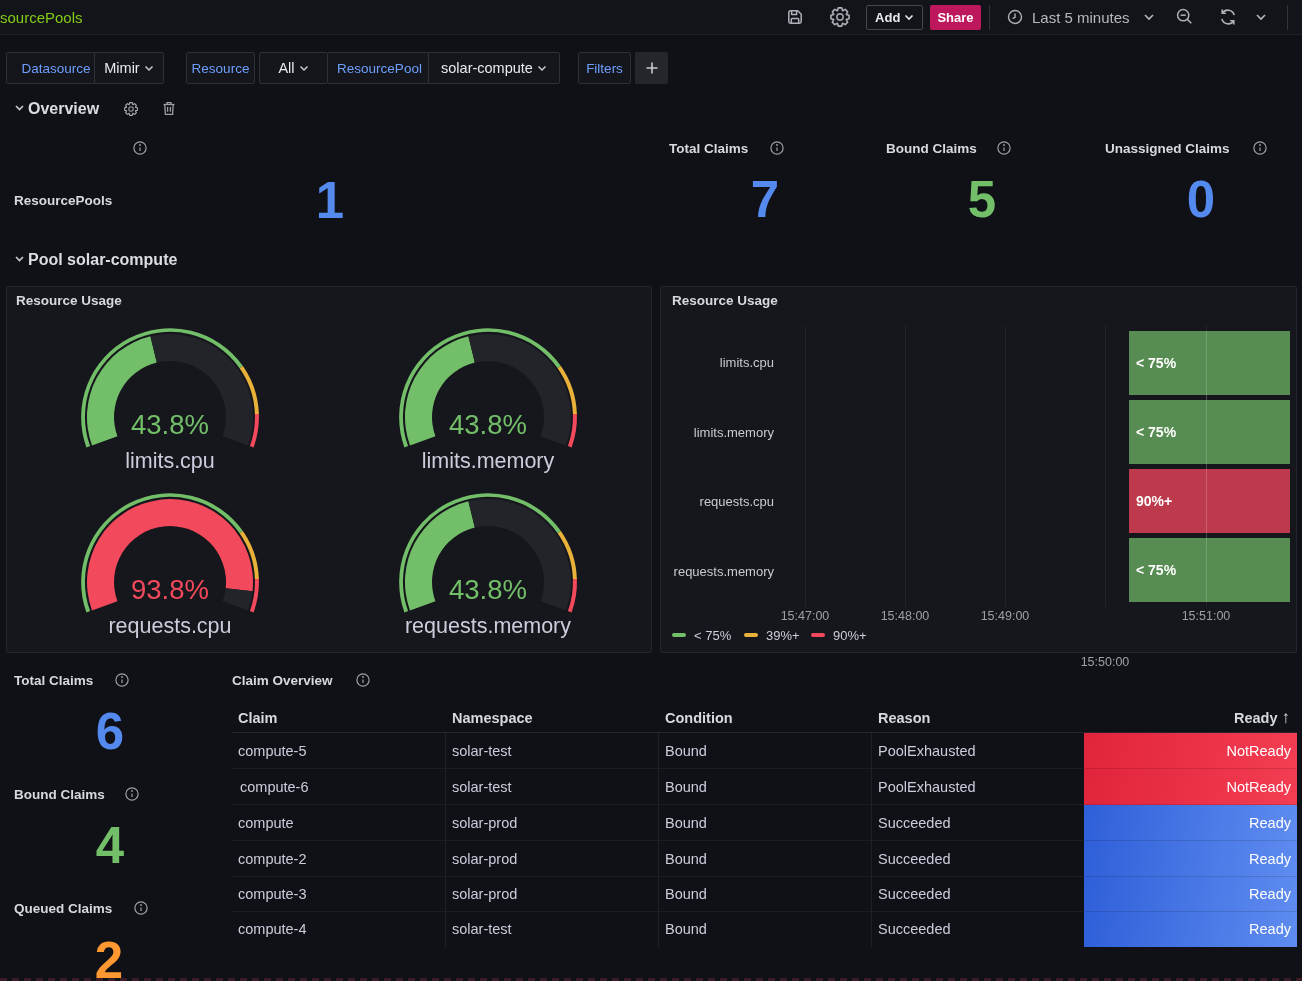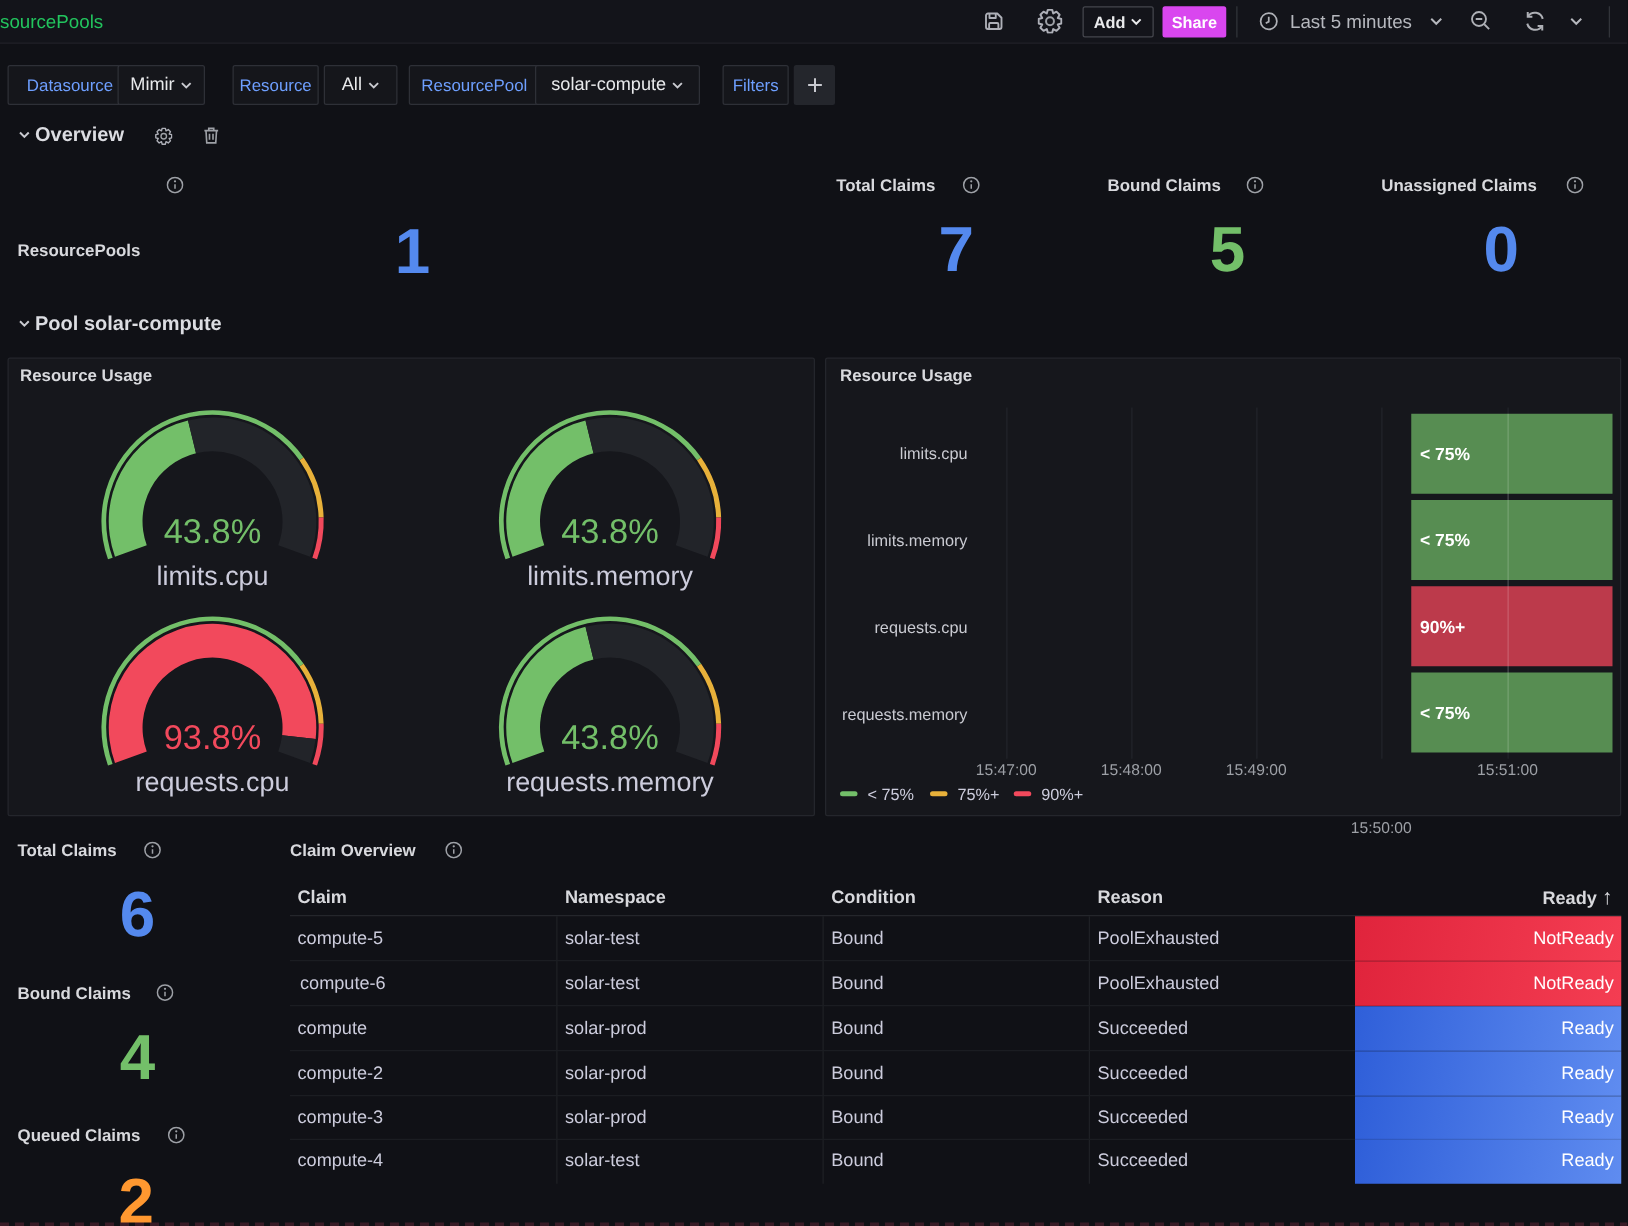--- a/index.html
+++ b/index.html
@@ -18,41 +18,41 @@
   .fval { color:#e9eaec; font-size:14.5px; }
   .cell { position:absolute; font-size:14.5px; color:#ccccdc; line-height:36px; height:36px; }
   .hcell { position:absolute; font-size:14.5px; color:#d8d9dd; font-weight:700; line-height:36px; height:36px; }
   .vline { position:absolute; width:1px; background:#1e2025; }
   .hline { position:absolute; height:1px; background:#1b1d22; }
 </style>
 </head>
 <body>
 
 <div class="abs" style="left:0;top:0;width:1302px;height:35px;background:#13141a;border-bottom:1px solid #202127;"></div>
-<div class="abs" style="left:0;top:9px;font-size:15px;font-weight:500;color:#22c55e;">sourcePools</div>
+<div class="abs" style="left:0;top:9px;font-size:15px;font-weight:500;color:#84cc16;">sourcePools</div>
 
 <svg class="ico" style="left:787px;top:9px;" width="16" height="16" viewBox="0 0 16 16" fill="none" stroke="#aeb0b8" stroke-width="1.5" stroke-linejoin="round">
   <path d="M10.8 1.8 H3.4 A1.6 1.6 0 0 0 1.8 3.4 V12.6 A1.6 1.6 0 0 0 3.4 14.2 H12.6 A1.6 1.6 0 0 0 14.2 12.6 V5.2 Z"></path>
   <path d="M4.6 1.9 V5.4 H9.6 V1.9"></path>
   <path d="M4.3 14 V10.3 A0.9 0.9 0 0 1 5.2 9.4 H10.8 A0.9 0.9 0 0 1 11.7 10.3 V14"></path>
 </svg>
 
 <svg class="ico" style="left:830px;top:7px;" width="20" height="20" viewBox="0 0 19 19">
   <path fill="none" stroke="#aeb0b8" stroke-width="1.5" stroke-linejoin="round" d="M7.05 3.59 L7.82 0.86 L11.18 0.86 L11.95 3.59 L14.42 2.20 L16.80 4.58 L15.41 7.05 L18.14 7.82 L18.14 11.18 L15.41 11.95 L16.80 14.42 L14.42 16.80 L11.95 15.41 L11.18 18.14 L7.82 18.14 L7.05 15.41 L4.58 16.80 L2.20 14.42 L3.59 11.95 L0.86 11.18 L0.86 7.82 L3.59 7.05 L2.20 4.58 L4.58 2.20 Z"></path>
   <circle cx="9.5" cy="9.5" r="3.0" fill="none" stroke="#9da0a6" stroke-width="1.5"></circle>
 </svg>
 
 <div class="abs" style="left:866px;top:5px;width:57px;height:25px;border:1px solid #45464d;border-radius:2px;
      display:flex;align-items:center;justify-content:center;font-size:13px;font-weight:700;color:#e9eaec;">Add&nbsp;
   <svg width="10" height="7" viewBox="0 0 10 7" fill="none" stroke="#e9eaec" stroke-width="1.6">
       <path d="M1.5 1.5 L5 5 L8.5 1.5"></path>
     </svg>
 </div>
 
-<div class="abs" style="left:930px;top:5px;width:51px;height:25px;background:#d946ef;border-radius:2px;
+<div class="abs" style="left:930px;top:5px;width:51px;height:25px;background:#be185d;border-radius:2px;
      display:flex;align-items:center;justify-content:center;font-size:13px;font-weight:700;color:#fff;">Share</div>
 
 <div class="abs" style="left:989px;top:5px;width:1px;height:25px;background:#32343a;"></div>
 
 <svg class="ico" style="left:1007px;top:9px;" width="16" height="16" viewBox="0 0 16 16" fill="none" stroke="#aeb0b6" stroke-width="1.4">
   <circle cx="8" cy="8" r="6.5"></circle>
   <path d="M8 4.4 V8.3 L5.6 9.6"></path>
 </svg>
 <div class="abs" style="left:1032px;top:8.5px;font-size:15px;font-weight:500;color:#b6b8be;text-align:right;">Last 5 minutes</div>
 <svg class="ico" style="left:1143px;top:13px;" width="12" height="8" viewBox="0 0 12 8" fill="none" stroke="#b6b8be" stroke-width="1.6">
@@ -76,21 +76,21 @@
   </svg>
 <div class="abs" style="left:1287px;top:5px;width:1px;height:25px;background:#32343a;"></div>
 
 <div class="fbox flabel" style="left:6px;top:52px;width:100px;">Datasource</div>
 <div class="fbox fval" style="left:94px;top:52px;width:70px;">Mimir&nbsp;
   <svg width="10" height="7" viewBox="0 0 10 7" fill="none" stroke="#c9cad0" stroke-width="1.5">
       <path d="M1.5 1.5 L5 5 L8.5 1.5"></path>
     </svg>
 </div>
 <div class="fbox flabel" style="left:186px;top:52px;width:69px;">Resource</div>
-<div class="fbox fval" style="left:259px;top:52px;width:59px;">All&nbsp;
+<div class="fbox fval" style="left:259px;top:52px;width:69px;">All&nbsp;
   <svg width="10" height="7" viewBox="0 0 10 7" fill="none" stroke="#c9cad0" stroke-width="1.5">
       <path d="M1.5 1.5 L5 5 L8.5 1.5"></path>
     </svg>
 </div>
 <div class="fbox flabel" style="left:327px;top:52px;width:105px;">ResourcePool</div>
 <div class="fbox fval" style="left:428px;top:52px;width:132px;">solar-compute&nbsp;
   <svg width="10" height="7" viewBox="0 0 10 7" fill="none" stroke="#c9cad0" stroke-width="1.5">
       <path d="M1.5 1.5 L5 5 L8.5 1.5"></path>
     </svg>
 </div>
@@ -222,21 +222,21 @@
 
 <div class="abs" style="left:770px;top:609px;width:70px;text-align:center;font-size:12.5px;color:#9da0a6;">15:47:00</div>
 <div class="abs" style="left:870px;top:609px;width:70px;text-align:center;font-size:12.5px;color:#9da0a6;">15:48:00</div>
 <div class="abs" style="left:970px;top:609px;width:70px;text-align:center;font-size:12.5px;color:#9da0a6;">15:49:00</div>
 <div class="abs" style="left:1070px;top:609px;width:70px;text-align:center;font-size:12.5px;color:#9da0a6;margin-top:46px;">15:50:00</div>
 <div class="abs" style="left:1171px;top:609px;width:70px;text-align:center;font-size:12.5px;color:#9da0a6;">15:51:00</div>
 
 <div class="abs" style="left:672px;top:633px;width:14px;height:4px;border-radius:2px;background:#73bf69;"></div>
 <div class="abs" style="left:694px;top:628px;font-size:13px;color:#ccccdc;">&lt; 75%</div>
 <div class="abs" style="left:744px;top:633px;width:14px;height:4px;border-radius:2px;background:#e8b13a;"></div>
-<div class="abs" style="left:766px;top:628px;font-size:13px;color:#ccccdc;">75%+</div>
+<div class="abs" style="left:766px;top:628px;font-size:13px;color:#ccccdc;">39%+</div>
 <div class="abs" style="left:811px;top:633px;width:14px;height:4px;border-radius:2px;background:#f2495c;"></div>
 <div class="abs" style="left:833px;top:628px;font-size:13px;color:#ccccdc;">90%+</div>
 
 <div class="stitle" style="left:14px;top:673px;">Total Claims</div>
 <svg class="ico info" style="left:115px;top:673px;" width="14" height="14" viewBox="0 0 14 14" fill="none" stroke="#9da0a6" stroke-width="1.2">
   <circle cx="7" cy="7" r="6.1"></circle>
     <path d="M7 6.4 V10"></path>
     <circle cx="7" cy="4" r="0.9" fill="#9da0a6" stroke="none"></circle>
 </svg>
 <div class="bignum" style="left:60px;top:706px;width:100px;color:#5489ee;">6</div>

